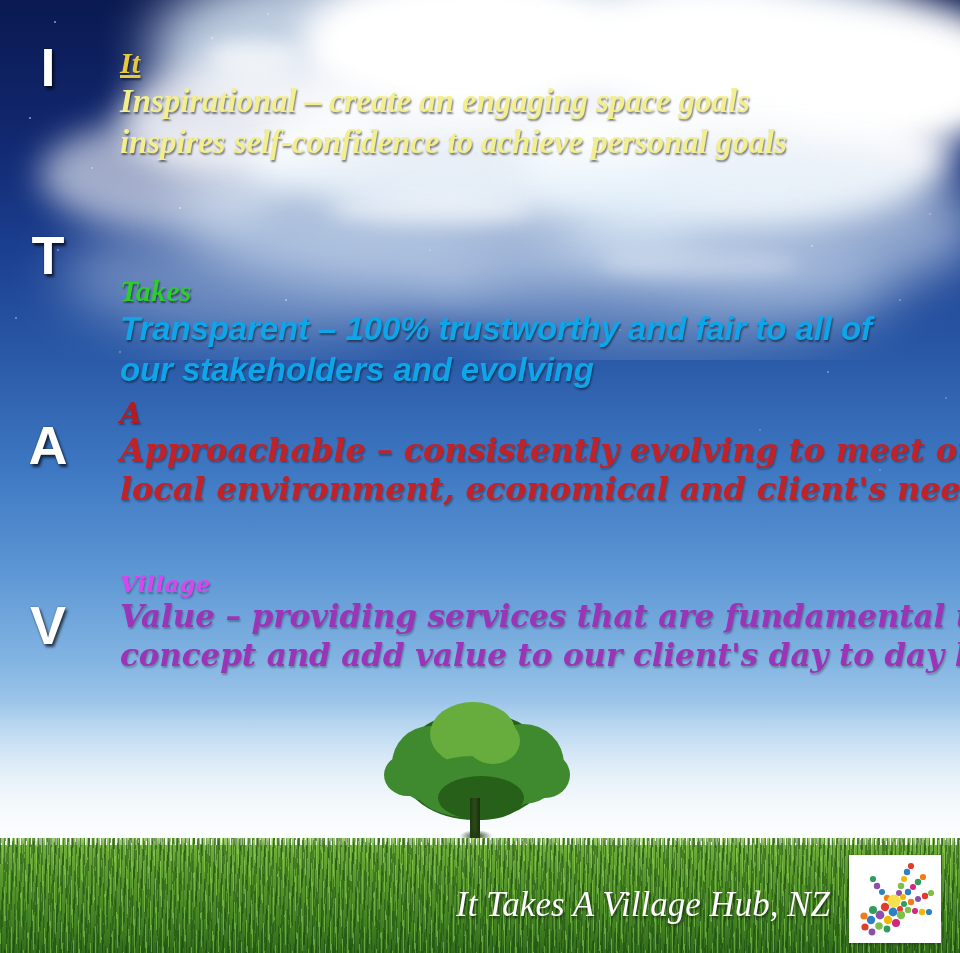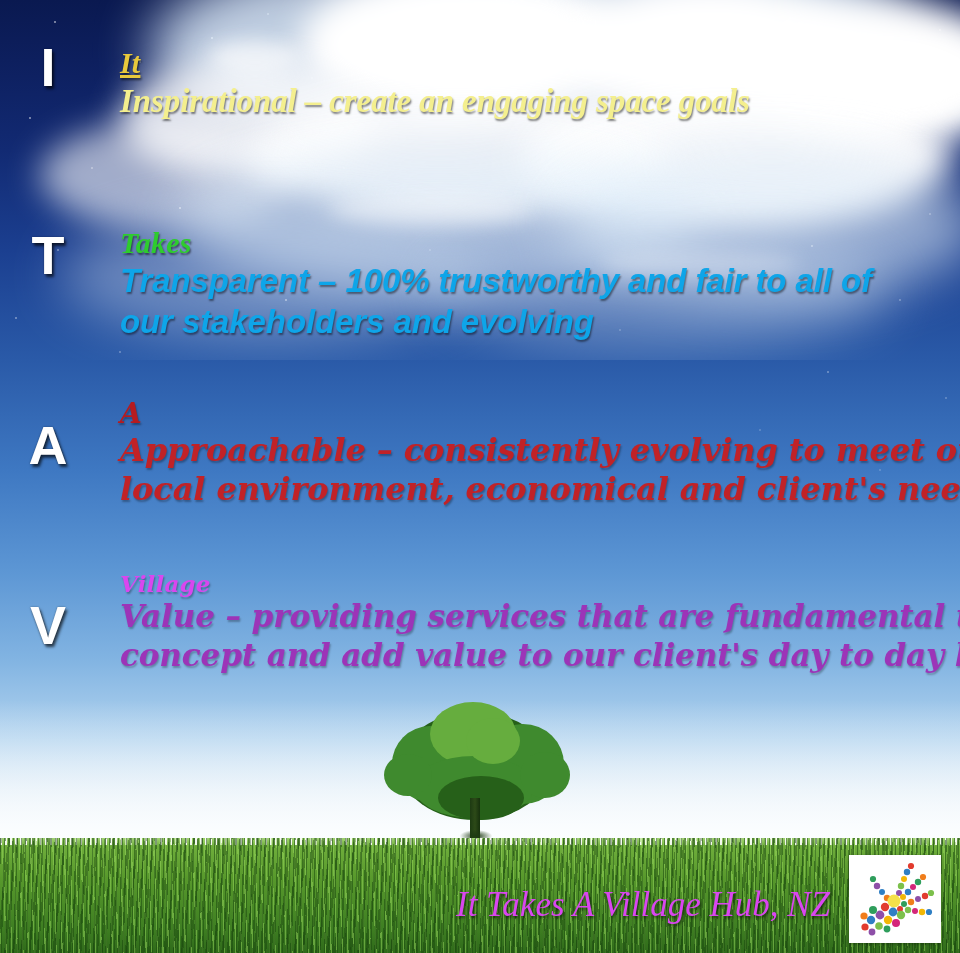--- a/index.html
+++ b/index.html
@@ -147,37 +147,37 @@
     margin:0;
     letter-spacing:-.1px;
     white-space:nowrap;
   }
 
   
   .sec-i .headword{color:#e8c83c; text-shadow:1px 2px 2px rgba(0,0,0,.55);text-decoration:underline;}
   .sec-i .bodyline{color:#f4ef8e; text-shadow:1px 2px 2px rgba(0,0,0,.5); font-family:"Liberation Serif",serif;}
   .sec-i .headword{font-family:"Liberation Serif",serif;}
 
-  .sec-t .headword{color:#2ecc2e; text-shadow:1px 2px 2px rgba(0,0,0,.5); font-family:"Liberation Serif",serif;}
+  .sec-t .headword{color:#2ecc2e; text-shadow:1px 2px 2px rgba(0,0,0,.5); font-family:"Liberation Serif",serif;margin-top:48px;}
   .sec-t .bodyline{color:#0ea5e9; text-shadow:1px 2px 2px rgba(0,0,0,.45); font-family:Liberation Sans, sans-serif;}
 
   .sec-a .headword{color:#b61b20; text-shadow:1px 2px 2px rgba(0,0,0,.35); font-family:"DejaVu Serif",serif; font-size:28px;}
   .sec-a .bodyline{color:#c12227; text-shadow:1px 2px 2px rgba(0,0,0,.3); font-family:"DejaVu Serif",serif; font-size:32px;}
 
   .sec-v .headword{color:#d946ef; text-shadow:1px 2px 2px rgba(0,0,0,.3); font-family:"DejaVu Serif",serif; font-size:23px;}
   .sec-v .bodyline{color:#9c34b8; text-shadow:1px 2px 2px rgba(0,0,0,.28); font-family:"DejaVu Serif",serif; font-size:31px;}
 
   
   .footer-text{
     position:absolute;left:340px;top:885px;width:490px;
     text-align:right;
     font-family:"Liberation Serif",serif;
     font-style:italic;
     font-size:35px;
-    color:#d946ef;
+    color:#ffffff;
     text-shadow:1px 2px 3px rgba(0,0,0,.55);
     white-space:nowrap;
   }
   .logo{
     position:absolute;left:849px;top:855px;width:92px;height:88px;
     background:#ffffff;
     box-shadow:0 1px 3px rgba(0,0,0,.35);
     overflow:hidden;
   }
   .logo svg{display:block;}
@@ -233,20 +233,21 @@
     <div class="grass-tex"></div>
   </div>
 
   <div class="rows">
 
     <div class="row sec-i">
       <div class="bigletter" style="left:8px;top:40px;">I</div>
       <div class="txtblock" style="top:48px;">
         <p class="headword">It</p>
         <p class="bodyline">Inspirational – create an engaging space goals</p>
+        <p class="bodyline">inspires self-confidence to achieve personal goals</p>
       </div>
     </div>
 
     <div class="row sec-t">
       <div class="bigletter" style="left:8px;top:228px;">T</div>
       <div class="txtblock" style="top:228px;">
         <p class="headword">Takes</p>
         <p class="bodyline">Transparent – 100% trustworthy and fair to all of</p>
         <p class="bodyline">our stakeholders and evolving</p>
       </div>

